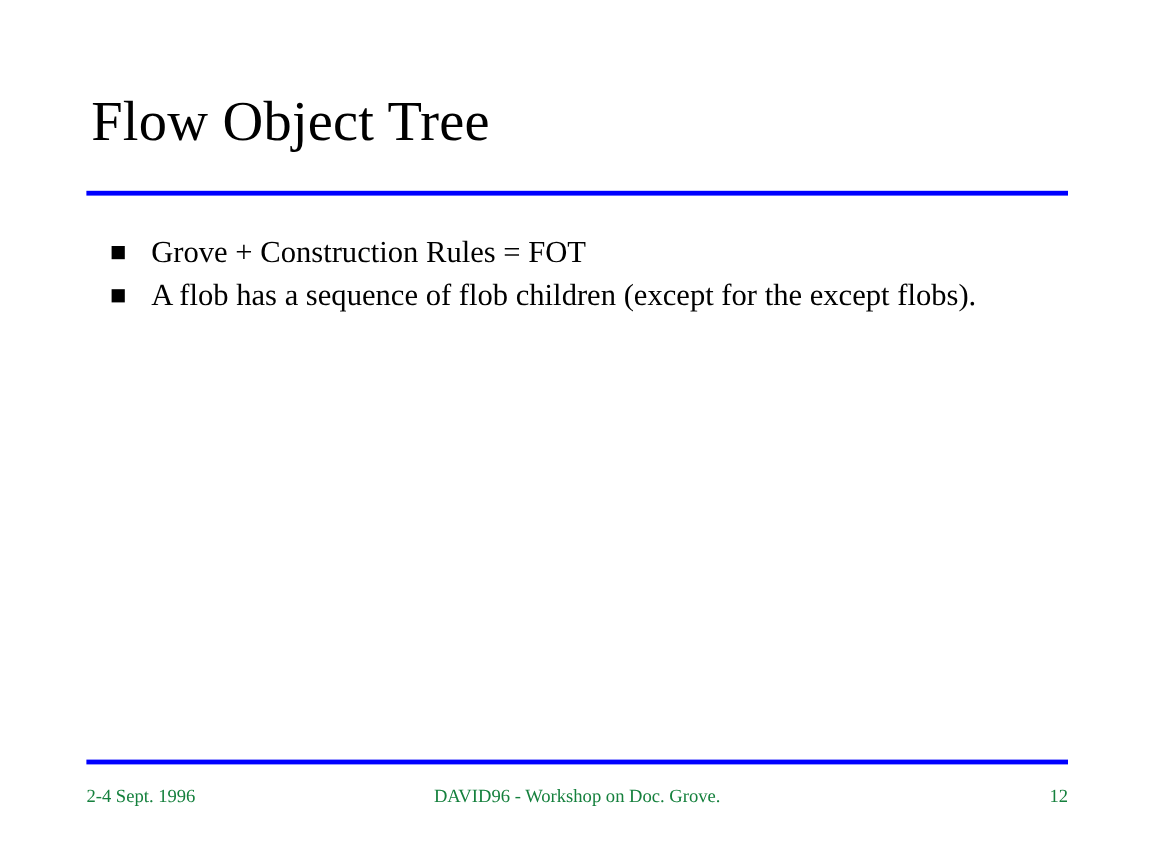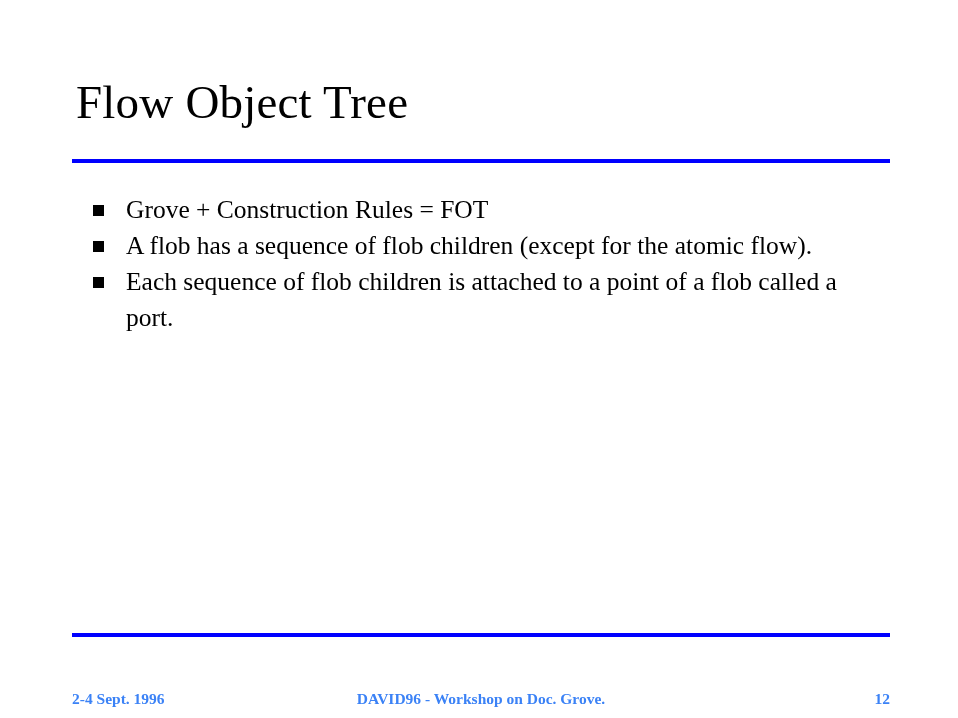--- a/index.html
+++ b/index.html
@@ -70,26 +70,26 @@
     height: 11px;
     background: #000000;
   }
   .bullet-text {
     display: block;
   }
 
   .footer {
     position: absolute;
     left: 72px;
-    top: 688px;
+    top: 653px;
     width: 818px;
     height: 22px;
     font-size: 15.5px;
-    font-weight: bold;
-    color: #3b82f6;
+    font-weight: normal;
+    color: #15803d;
     line-height: 22px;
   }
   .footer-left {
     position: absolute;
     left: 0;
     top: 0;
     text-align: left;
     white-space: nowrap;
   }
   .footer-center {
@@ -116,25 +116,21 @@
 
   <div class="rule rule-top"></div>
 
   <ul class="bullet-list">
     <li class="bullet-item">
       <span class="bullet-marker"></span>
       <span class="bullet-text">Grove + Construction Rules = FOT</span>
     </li>
     <li class="bullet-item">
       <span class="bullet-marker"></span>
-      <span class="bullet-text">A flob has a sequence of flob children (except for the atomic flow).</span>
-    </li>
-    <li class="bullet-item">
-      <span class="bullet-marker"></span>
-      <span class="bullet-text">Each sequence of flob children is attached to a point of a flob called a port.</span>
+      <span class="bullet-text">A flob has a sequence of flob children (except for the except flobs).</span>
     </li>
   </ul>
 
   <div class="rule rule-bottom"></div>
 
   <div class="footer">
     <span class="footer-left">2-4 Sept. 1996</span>
     <span class="footer-center">DAVID96 - Workshop on Doc. Grove.</span>
     <span class="footer-right">12</span>
   </div>

